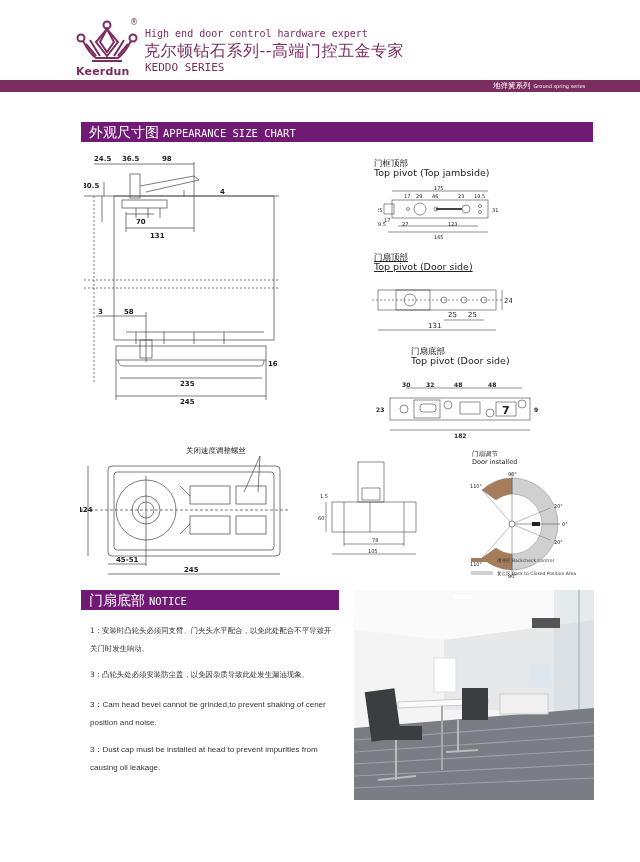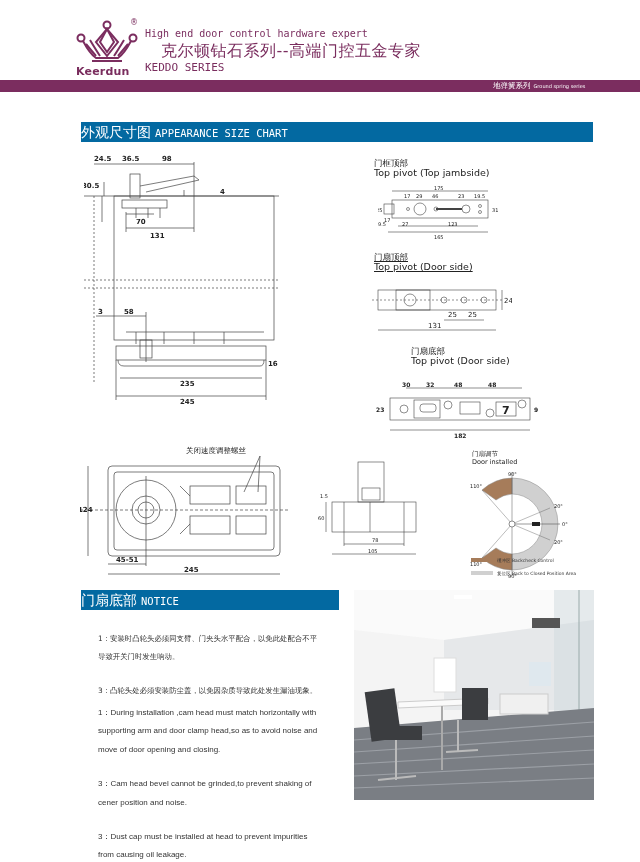--- a/index.html
+++ b/index.html
@@ -6,41 +6,41 @@
   html, body { width: 640px; height: 862px; background: #ffffff; overflow: hidden; }
   body { position: relative; font-family: "DejaVu Sans", "Liberation Sans", sans-serif; color: #333; }
 
   .abs { position: absolute; }
 
   
   .logo { left: 72px; top: 18px; width: 72px; height: 60px; }
   .logo-text { position: absolute; left: 4px; bottom: 0; font-family: "DejaVu Sans", sans-serif; font-weight: bold; font-size: 11px; color: #7a2d5e; letter-spacing: 0.2px; }
   .reg { position: absolute; right: 6px; top: 0; font-size: 8px; color: #7a2d5e; }
   .tagline { left: 145px; top: 28px; font-family: "DejaVu Sans Mono", "Liberation Mono", monospace; font-size: 10px; color: #7a2d5e; }
-  .title-cn { left: 144px; top: 41px; font-size: 16px; color: #7a2d5e; letter-spacing: 0.5px; margin-left: 17px; }
+  .title-cn { left: 144px; top: 41px; font-size: 16px; color: #7a2d5e; letter-spacing: 0.5px; }
   .series { left: 145px; top: 61px; font-family: "DejaVu Sans Mono", "Liberation Mono", monospace; font-size: 11px; color: #7a2d5e; }
 
   .band { left: 0; top: 80px; width: 640px; height: 12px; background: #7b2d5f; }
   .band-label { left: 493px; top: 80px; height: 12px; line-height: 12px; font-size: 7.5px; color: #fff; white-space: nowrap; }
   .band-label .en { font-size: 5px; margin-left: 3px; }
 
   
-  .section-head { background: #0369a1; color: #fff; height: 20px; line-height: 20px; white-space: nowrap; }
+  .section-head { background: #701a75; color: #fff; height: 20px; line-height: 20px; padding-left: 8px; white-space: nowrap; }
   .section-head .cn { font-size: 14px; }
   .section-head .en { font-family: "DejaVu Sans Mono", "Liberation Mono", monospace; font-size: 10.5px; margin-left: 4px; }
   .head-size { left: 81px; top: 122px; width: 512px; }
   .head-notice { left: 81px; top: 590px; width: 258px; }
 
   .diag-label { font-size: 8.5px; color: #222; white-space: nowrap; line-height: 10px; }
 
   
   .notice { left: 82px; width: 258px; font-size: 7.4px; color: #333; line-height: 18px; }
   .notice-cn { top: 614px; }
   .notice-en { top: 688px; font-family: "Liberation Sans", sans-serif; font-size: 8px; line-height: 18.4px; }
-  .notice p { margin: 16px; }
+  .notice p { margin: 8px; }
 
   
   .photo { left: 354px; top: 590px; width: 240px; height: 210px; overflow: hidden; background: #e8e8e8; }
 </style>
 </head>
 <body>
 
 <div class="abs logo">
   <svg width="62" height="44" viewBox="0 0 62 44" style="position:absolute;left:4px;top:2px;">
     <g fill="none" stroke="#7b2d5f" stroke-width="2">
@@ -312,21 +312,20 @@
 <div class="abs section-head head-notice">
   <span class="cn">门扇底部</span><span class="en">NOTICE</span>
 </div>
 
 <div class="abs notice notice-cn">
   <p>1：安装时凸轮头必须同支臂、门夹头水平配合，以免此处配合不平导致开关门时发生响动。</p>
   <p>3：凸轮头处必须安装防尘盖，以免因杂质导致此处发生漏油现象。</p>
 </div>
 
 <div class="abs notice notice-en">
-  <p>1：During installation ,cam head must match horizontally with supporting arm and door clamp head,so as to avoid noise and move of door opening and closing.</p>
   <p>3：Cam head bevel cannot be grinded,to prevent shaking of cener position and noise.</p>
   <p>3：Dust cap must be installed at head to prevent impurities from causing oil leakage.</p>
 </div>
 
 <div class="abs photo">
   <svg width="240" height="210" viewBox="0 0 240 210">
     <rect x="0" y="0" width="240" height="210" fill="#f4f4f4"></rect>
     <polygon points="0,0 240,0 240,30 90,50 0,40" fill="#fafafa"></polygon>
     <polygon points="90,50 240,30 240,120 90,120" fill="#e6e8ea"></polygon>
     <rect x="175" y="72" width="22" height="24" fill="#dfe8ee"></rect>

